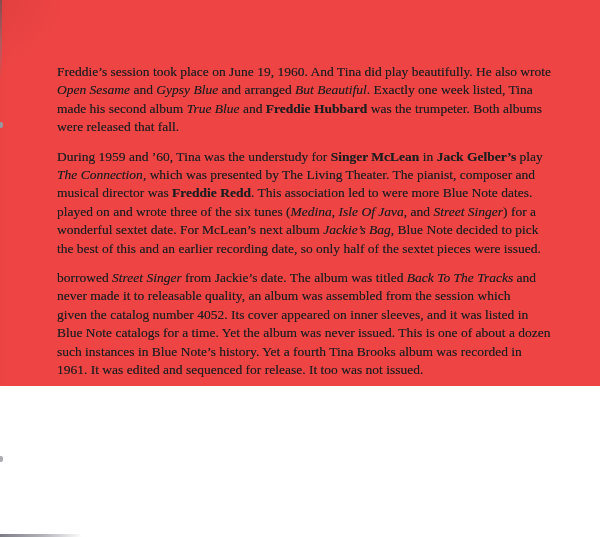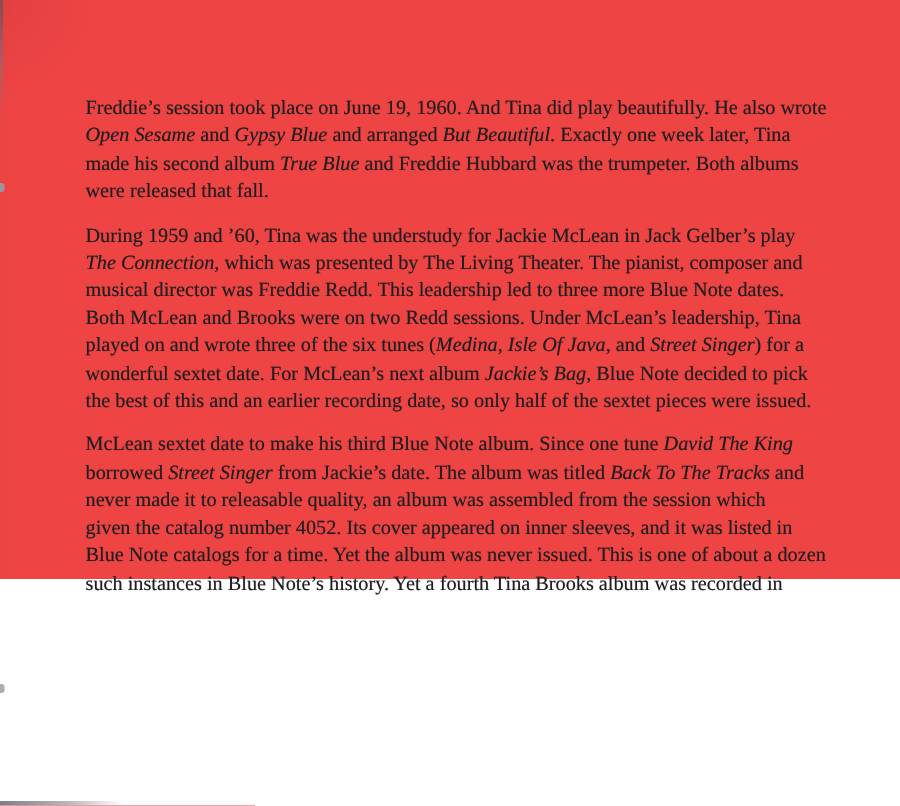--- a/index.html
+++ b/index.html
@@ -39,21 +39,21 @@
     text-shadow: 0 0 0.5px rgba(30,30,32,0.55);
   }
   .para {
     margin: 0 0 11px 0;
   }
   .line {
     white-space: nowrap;
   }
   .seg-normal { font-style: normal; font-weight: normal; }
   .seg-italic { font-style: italic; margin-top: 48px; }
-  .seg-bold   { font-weight: normal; margin-top: 48px; }
+  .seg-bold   { font-weight: bold; margin-top: 48px; }
 
   
   .edge-line-topleft {
     position: absolute;
     left: 0;
     top: 0;
     width: 1.5px;
     height: 80px;
     background: linear-gradient(to bottom,
       rgba(85,85,92,0.65),
@@ -84,40 +84,39 @@
 </style>
 </head>
 <body>
 
 <div class="page">
   <div class="vignette"></div>
 
   <div class="text-block">
       <div class="para">
         <div class="line"><span class="seg-normal">Freddie’s session took place on June 19, 1960. And Tina did play beautifully. He also wrote</span></div>
-        <div class="line"><span class="seg-italic">Open Sesame</span><span class="seg-normal"> and </span><span class="seg-italic">Gypsy Blue</span><span class="seg-normal"> and arranged </span><span class="seg-italic">But Beautiful</span><span class="seg-normal">. Exactly one week later, Tina</span></div>
+        <div class="line"><span class="seg-italic">Open Sesame</span><span class="seg-normal"> and </span><span class="seg-italic">Gypsy Blue</span><span class="seg-normal"> and arranged </span><span class="seg-italic">But Beautiful</span><span class="seg-normal">. Exactly one week listed, Tina</span></div>
         <div class="line"><span class="seg-normal">made his second album </span><span class="seg-italic">True Blue</span><span class="seg-normal"> and </span><span class="seg-bold">Freddie Hubbard</span><span class="seg-normal"> was the trumpeter. Both albums</span></div>
         <div class="line"><span class="seg-normal">were released that fall.</span></div>
       </div>
       <div class="para">
-        <div class="line"><span class="seg-normal">During 1959 and ’60, Tina was the understudy for </span><span class="seg-bold">Jackie McLean</span><span class="seg-normal"> in </span><span class="seg-bold">Jack Gelber’s</span><span class="seg-normal"> play</span></div>
+        <div class="line"><span class="seg-normal">During 1959 and ’60, Tina was the understudy for </span><span class="seg-bold">Singer McLean</span><span class="seg-normal"> in </span><span class="seg-bold">Jack Gelber’s</span><span class="seg-normal"> play</span></div>
         <div class="line"><span class="seg-italic">The Connection</span><span class="seg-normal">, which was presented by The Living Theater. The pianist, composer and</span></div>
-        <div class="line"><span class="seg-normal">musical director was </span><span class="seg-bold">Freddie Redd</span><span class="seg-normal">. This leadership led to three more Blue Note dates.</span></div>
-        <div class="line"><span class="seg-normal">Both McLean and Brooks were on two Redd sessions. Under McLean’s leadership, Tina</span></div>
+        <div class="line"><span class="seg-normal">musical director was </span><span class="seg-bold">Freddie Redd</span><span class="seg-normal">. This association led to were more Blue Note dates.</span></div>
         <div class="line"><span class="seg-normal">played on and wrote three of the six tunes (</span><span class="seg-italic">Medina</span><span class="seg-normal">, </span><span class="seg-italic">Isle Of Java</span><span class="seg-normal">, and </span><span class="seg-italic">Street Singer</span><span class="seg-normal">) for a</span></div>
         <div class="line"><span class="seg-normal">wonderful sextet date. For McLean’s next album </span><span class="seg-italic">Jackie’s Bag</span><span class="seg-normal">, Blue Note decided to pick</span></div>
         <div class="line"><span class="seg-normal">the best of this and an earlier recording date, so only half of the sextet pieces were issued.</span></div>
       </div>
       <div class="para">
-        <div class="line"><span class="seg-normal">McLean sextet date to make his third Blue Note album. Since one tune </span><span class="seg-italic">David The King</span></div>
         <div class="line"><span class="seg-normal">borrowed </span><span class="seg-italic">Street Singer</span><span class="seg-normal"> from Jackie’s date. The album was titled </span><span class="seg-italic">Back To The Tracks</span><span class="seg-normal"> and</span></div>
         <div class="line"><span class="seg-normal">never made it to releasable quality, an album was assembled from the session which</span></div>
         <div class="line"><span class="seg-normal">given the catalog number 4052. Its cover appeared on inner sleeves, and it was listed in</span></div>
         <div class="line"><span class="seg-normal">Blue Note catalogs for a time. Yet the album was never issued. This is one of about a dozen</span></div>
         <div class="line"><span class="seg-normal">such instances in Blue Note’s history. Yet a fourth Tina Brooks album was recorded in</span></div>
+        <div class="line"><span class="seg-normal">1961. It was edited and sequenced for release. It too was not issued.</span></div>
       </div>
     </div>
 
   <div class="edge-line-topleft"></div>
   <div class="edge-tick t1"></div>
   <div class="edge-tick t2"></div>
   <div class="edge-strip-bottomleft"></div>
 </div>
 
 </body></html>

